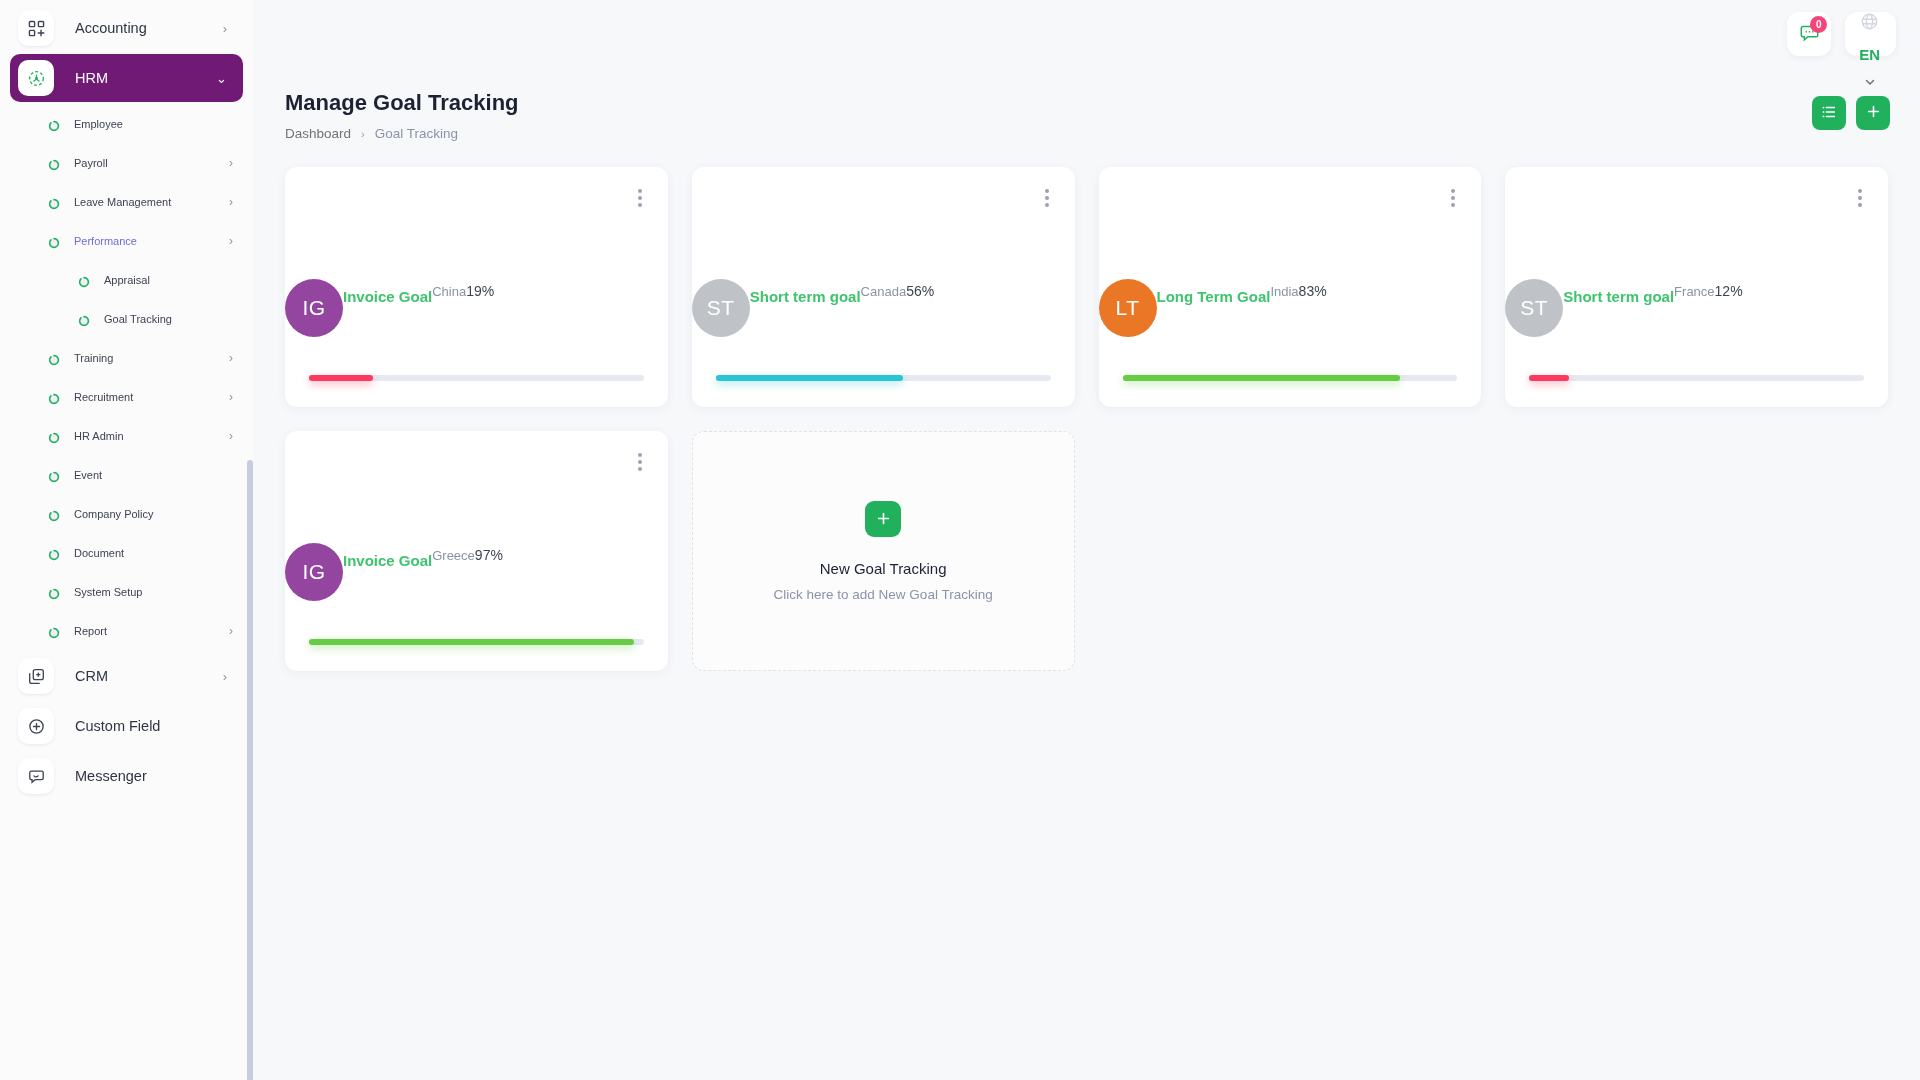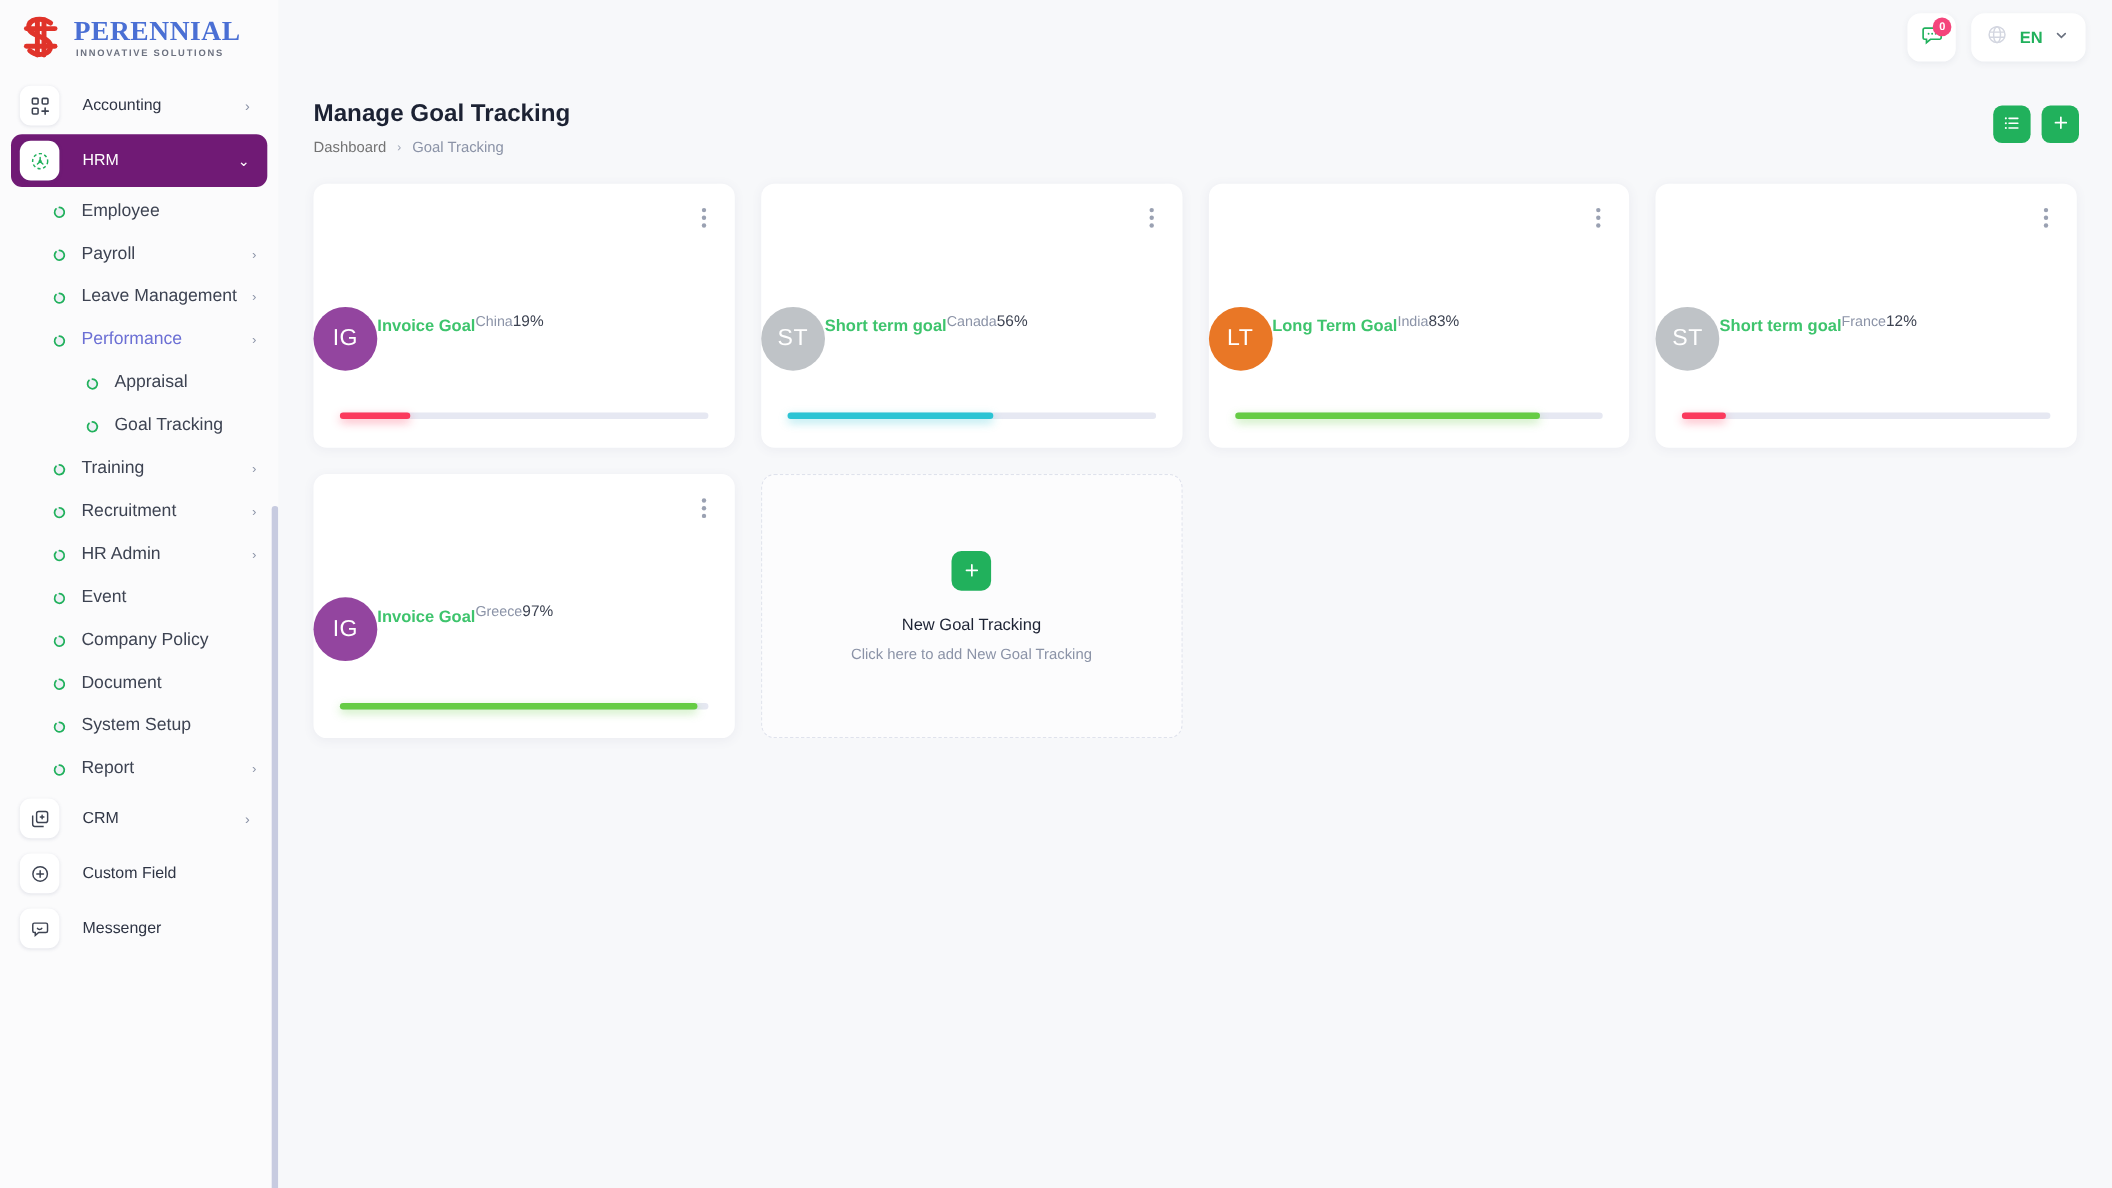--- a/index.html
+++ b/index.html
@@ -65,21 +65,21 @@
   .nav-item.active .lbl { color: #fff; }
   .nav-item.active .chev { color: #fff; }
 
   .sub-item {
     display: flex; align-items: center;
     height: 39px; padding-left: 48px; cursor: pointer;
   }
   .sub-item.deep { padding-left: 78px; }
   .sub-item .dot { flex: 0 0 12px; width: 12px; height: 12px; }
   .sub-item .lbl {
-    flex: 1; margin-left: 14px; font-size: 16px; color: #3d4352;
+    flex: 1; margin-left: 14px; font-size: 11px; color: #3d4352;
   }
   .sub-item.hl .lbl { color: #6b6fd4; }
   .sub-item .chev { color: #8b93a7; font-size: 12px; padding-right: 20px; }
 
   
   #header {
     position: absolute; left: 253px; top: 0;
     width: 1667px; height: 68px;
     display: flex; align-items: center; justify-content: flex-end;
     padding-right: 24px;
@@ -90,21 +90,21 @@
     box-shadow: 0 2px 6px rgba(70,80,120,.07);
   }
   #chat-btn { width: 44px; justify-content: center; position: relative; margin-right: 14px; }
   .badge {
     position: absolute; top: 4px; right: 4px;
     min-width: 17px; height: 17px; padding: 0 4px;
     background: #f4457b; color: #fff; border-radius: 9px;
     font-size: 10px; font-weight: 700;
     display: flex; align-items: center; justify-content: center;
   }
-  #lang-btn { padding: 0 16px 0 14px; gap: 11px; }
+  #lang-btn { padding: 0 16px 0 14px; gap: 11px; flex-direction: column; }
   #lang-btn .code { color: #21b15c; font-size: 15px; font-weight: 600; }
 
   
   #page {
     position: absolute; left: 253px; top: 68px;
     width: 1667px; height: 1012px;
   }
   #page-head {
     display: flex; align-items: flex-start; justify-content: space-between;
     padding: 22px 30px 0 32px;
@@ -168,37 +168,20 @@
     display: flex; align-items: center; justify-content: center;
   }
   .new-title { margin-top: 23px; font-size: 15px; font-weight: 400; color: #1c2233; }
   .new-sub { margin-top: 10px; font-size: 13.5px; color: #8b93a7; }
 </style>
 </head>
 <body>
 
 <div id="sidebar">
 
-  <div class="logo-wrap">
-    <span class="logo-mark">
-      <svg width="46" height="44" viewBox="0 0 46 44">
-        <g stroke="#e0332a" stroke-width="4.5" fill="none" stroke-linecap="round">
-          <path d="M27 9 C19 3, 7 5, 7 13 C7 21, 27 21, 27 30 C27 38, 15 40, 8 34"></path>
-          <path d="M15 6 L15 38"></path>
-          <path d="M21 6 L21 38"></path>
-          <path d="M5 14 L31 14"></path>
-          <path d="M5 30 L31 30"></path>
-        </g>
-      </svg>
-    </span>
-    <span class="logo-text">
-      <span class="logo-title"><span class="b">PERENNIAL</span></span>
-      <div class="logo-sub">INNOVATIVE SOLUTIONS</div>
-    </span>
-  </div>
 
   <div class="nav-top">
 
     <div class="nav-item">
       <span class="ico-box">
         <svg width="17" height="17" viewBox="0 0 18 18" fill="none" stroke="#3d4352" stroke-width="1.5">
           <rect x="1.5" y="1.5" width="5.5" height="5.5" rx="1"></rect>
           <rect x="11" y="1.5" width="5.5" height="5.5" rx="1"></rect>
           <rect x="1.5" y="11" width="5.5" height="5.5" rx="1"></rect>
           <path d="M13.8 10.8v6M10.8 13.8h6" stroke-linecap="round"></path>

